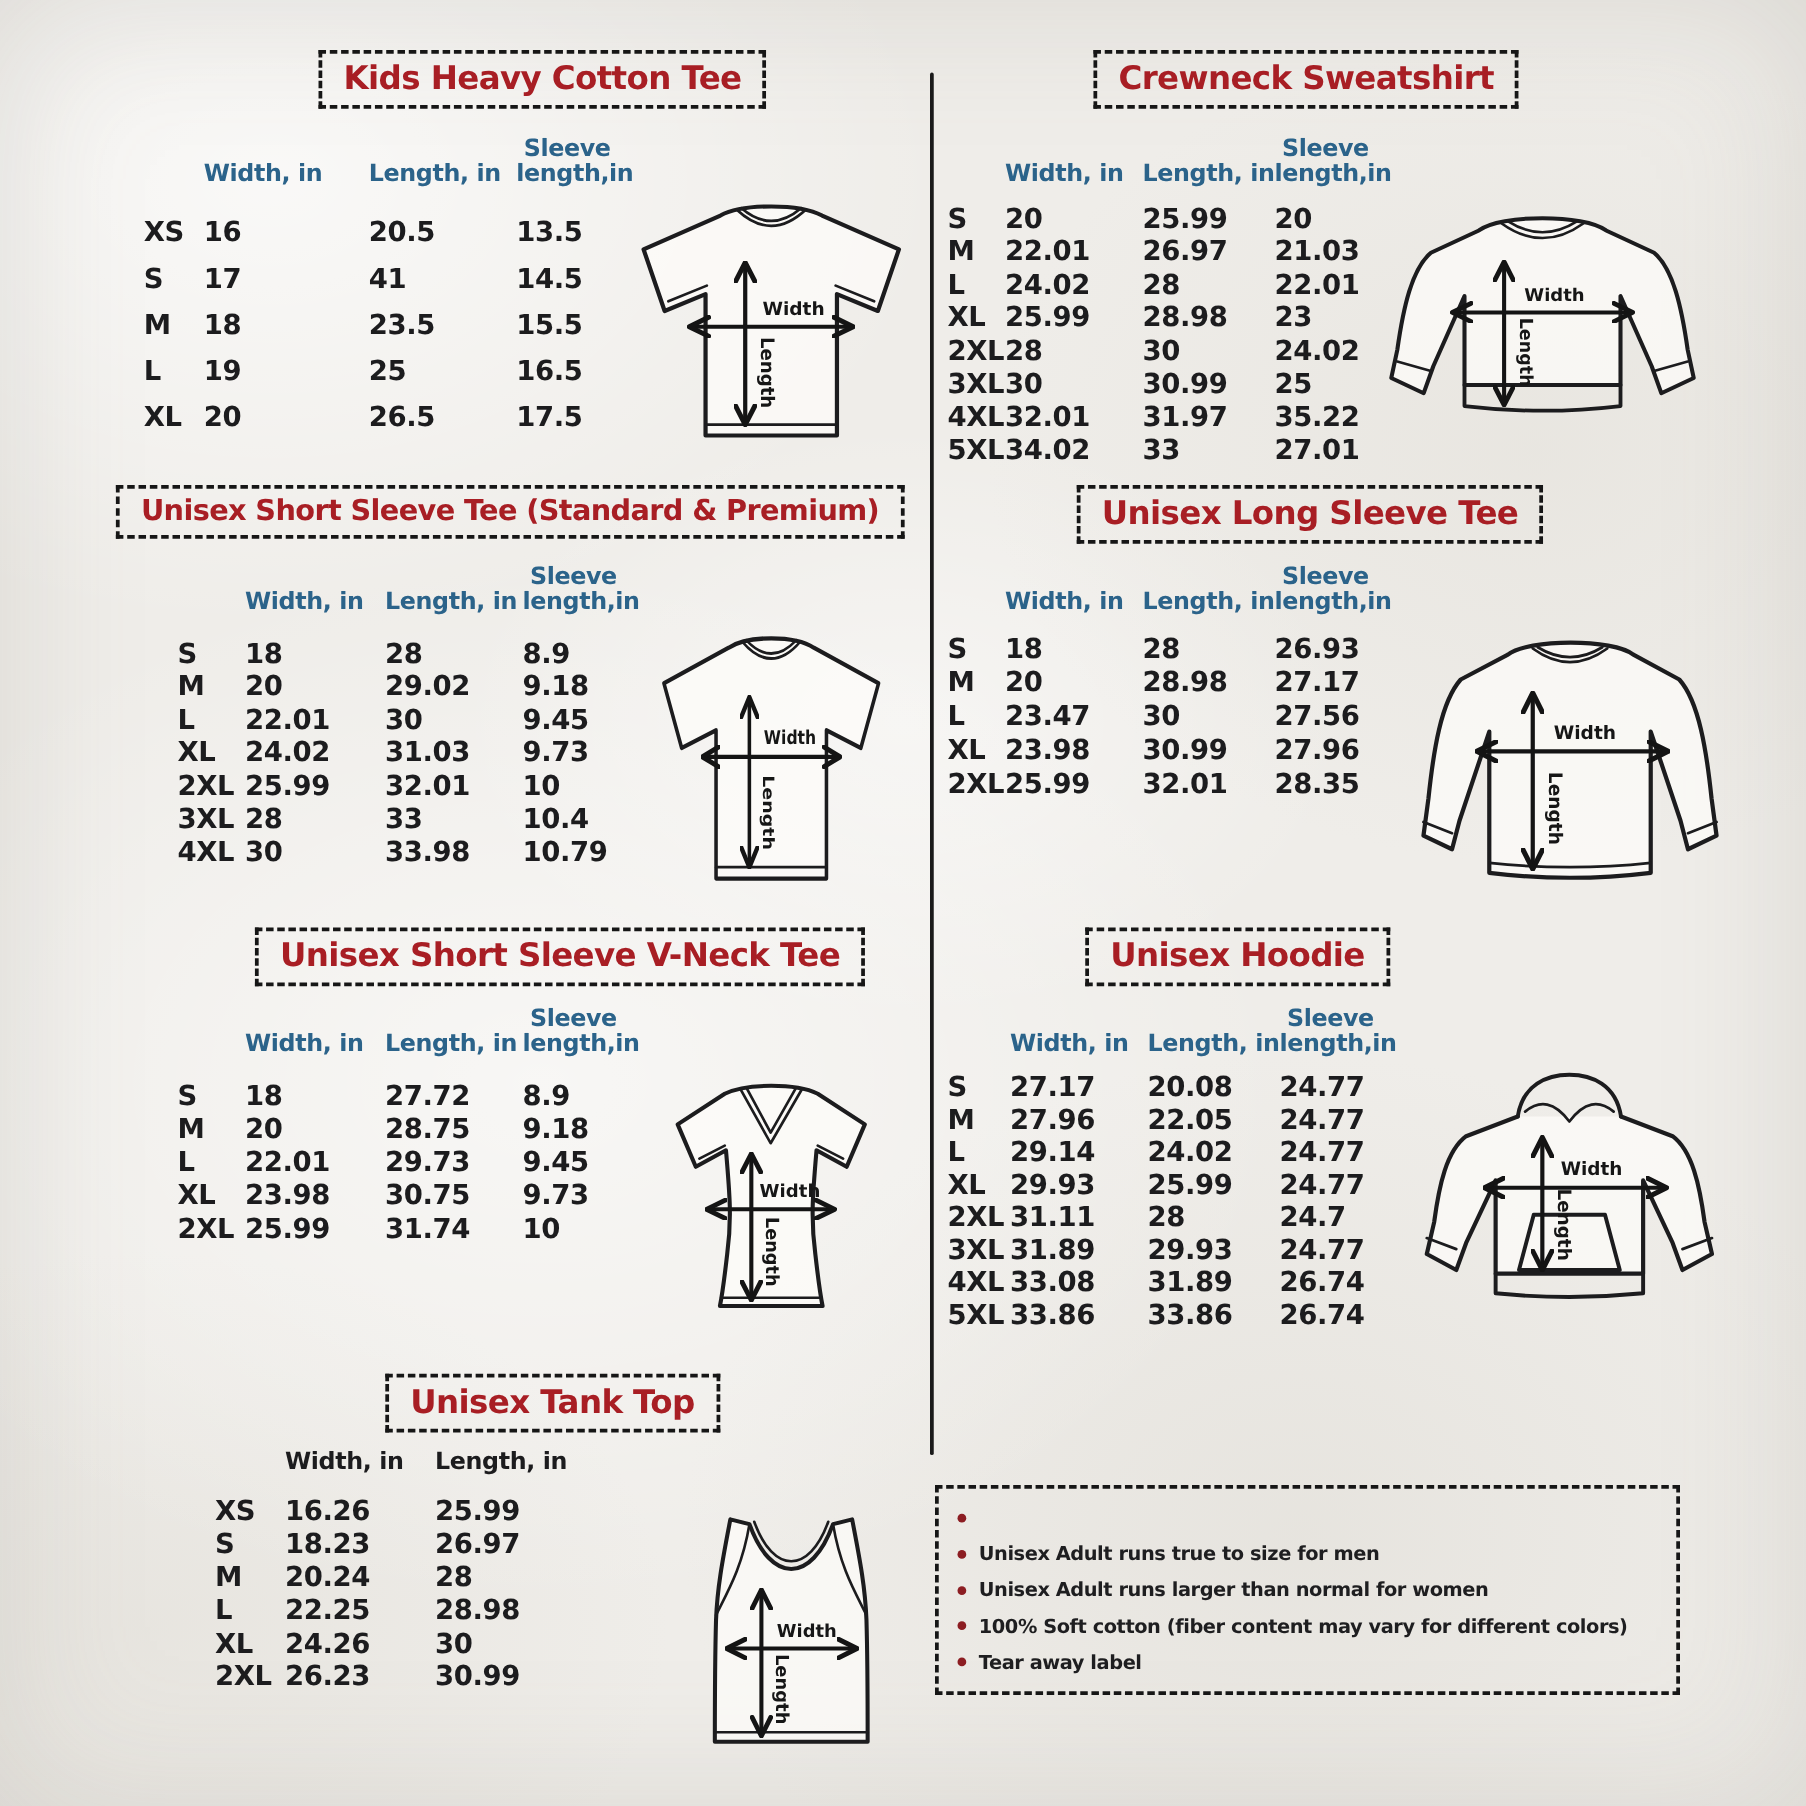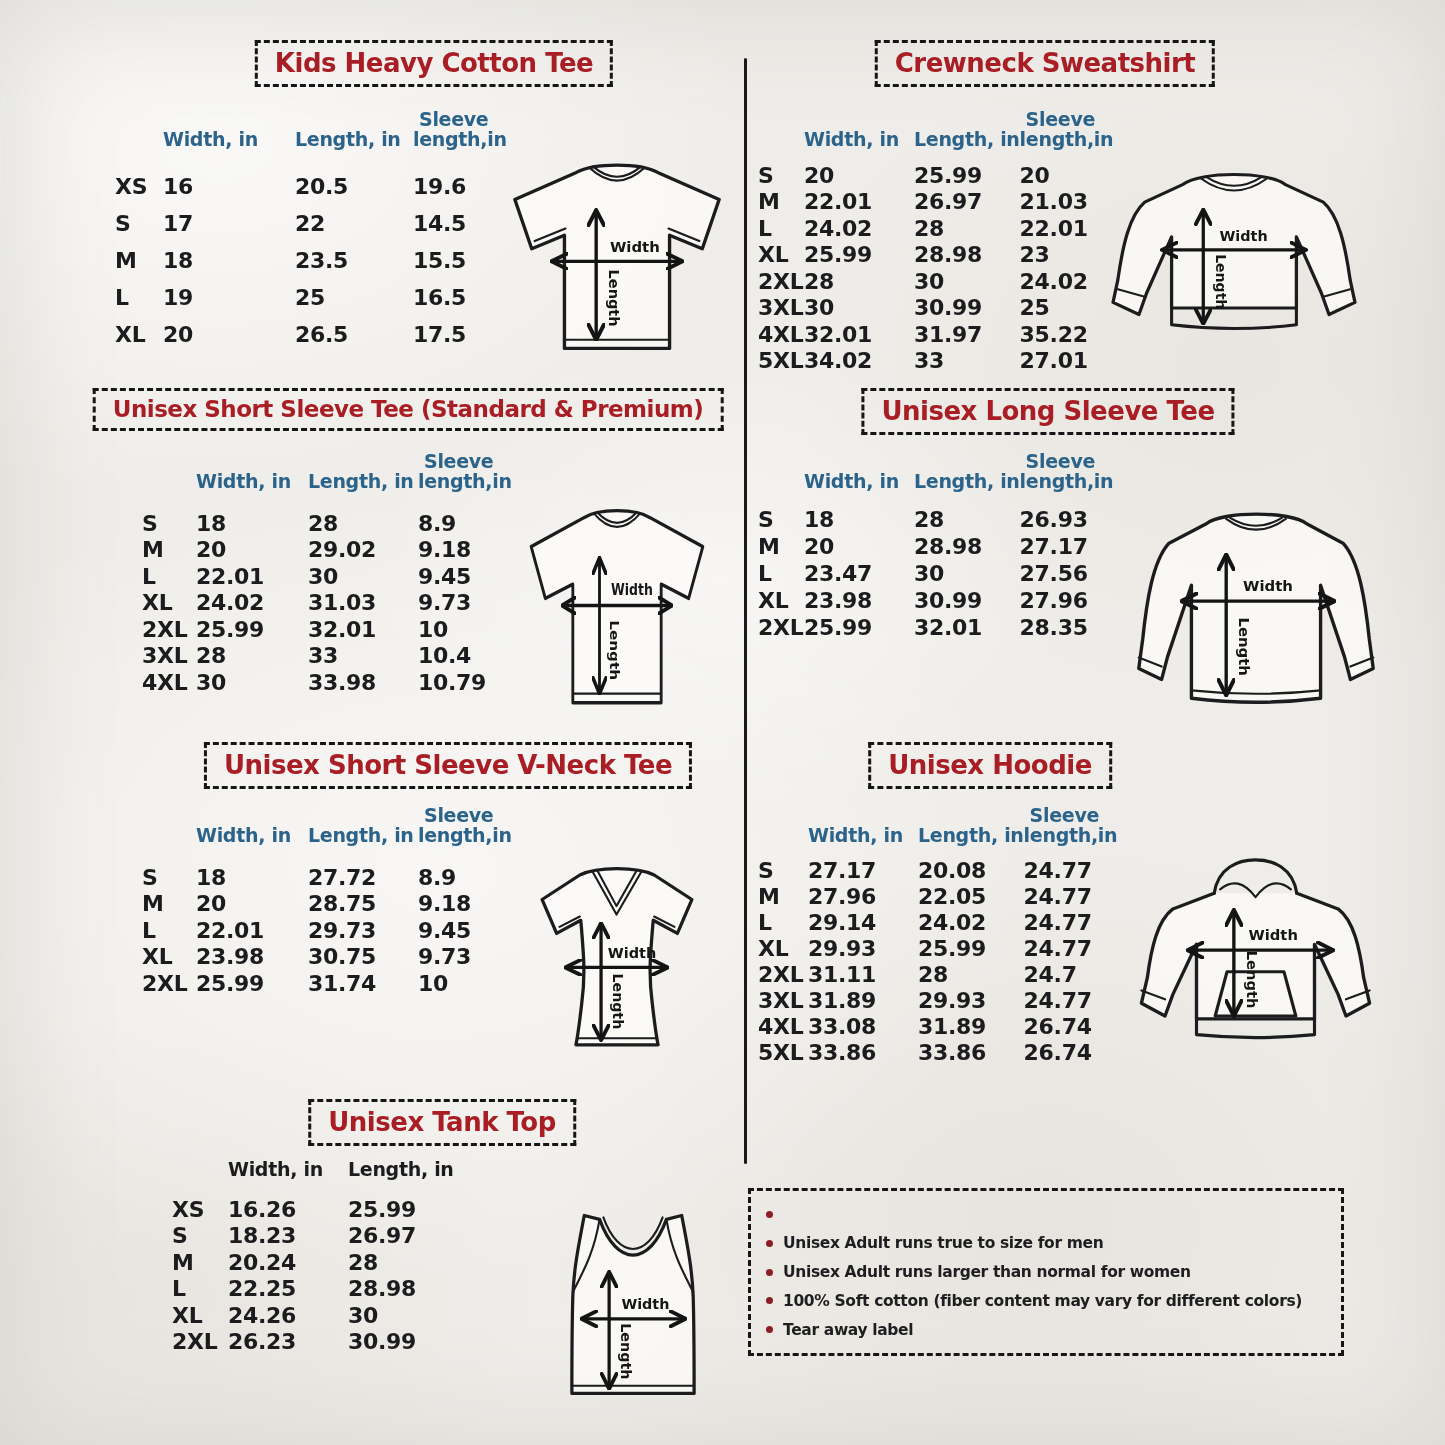--- a/index.html
+++ b/index.html
@@ -105,26 +105,26 @@
               <span class="s1">Sleeve</span>
               <span class="s2">length,in</span>
             </th>
         </tr>
       </thead>
       <tbody>
           <tr>
             <td>XS</td>
             <td>16</td>
             <td>20.5</td>
-            <td>19.6</td>
+            <td>13.5</td>
           </tr>
           <tr>
             <td>S</td>
             <td>17</td>
-            <td>22</td>
+            <td>41</td>
             <td>14.5</td>
           </tr>
           <tr>
             <td>M</td>
             <td>18</td>
             <td>23.5</td>
             <td>15.5</td>
           </tr>
           <tr>
             <td>L</td>

